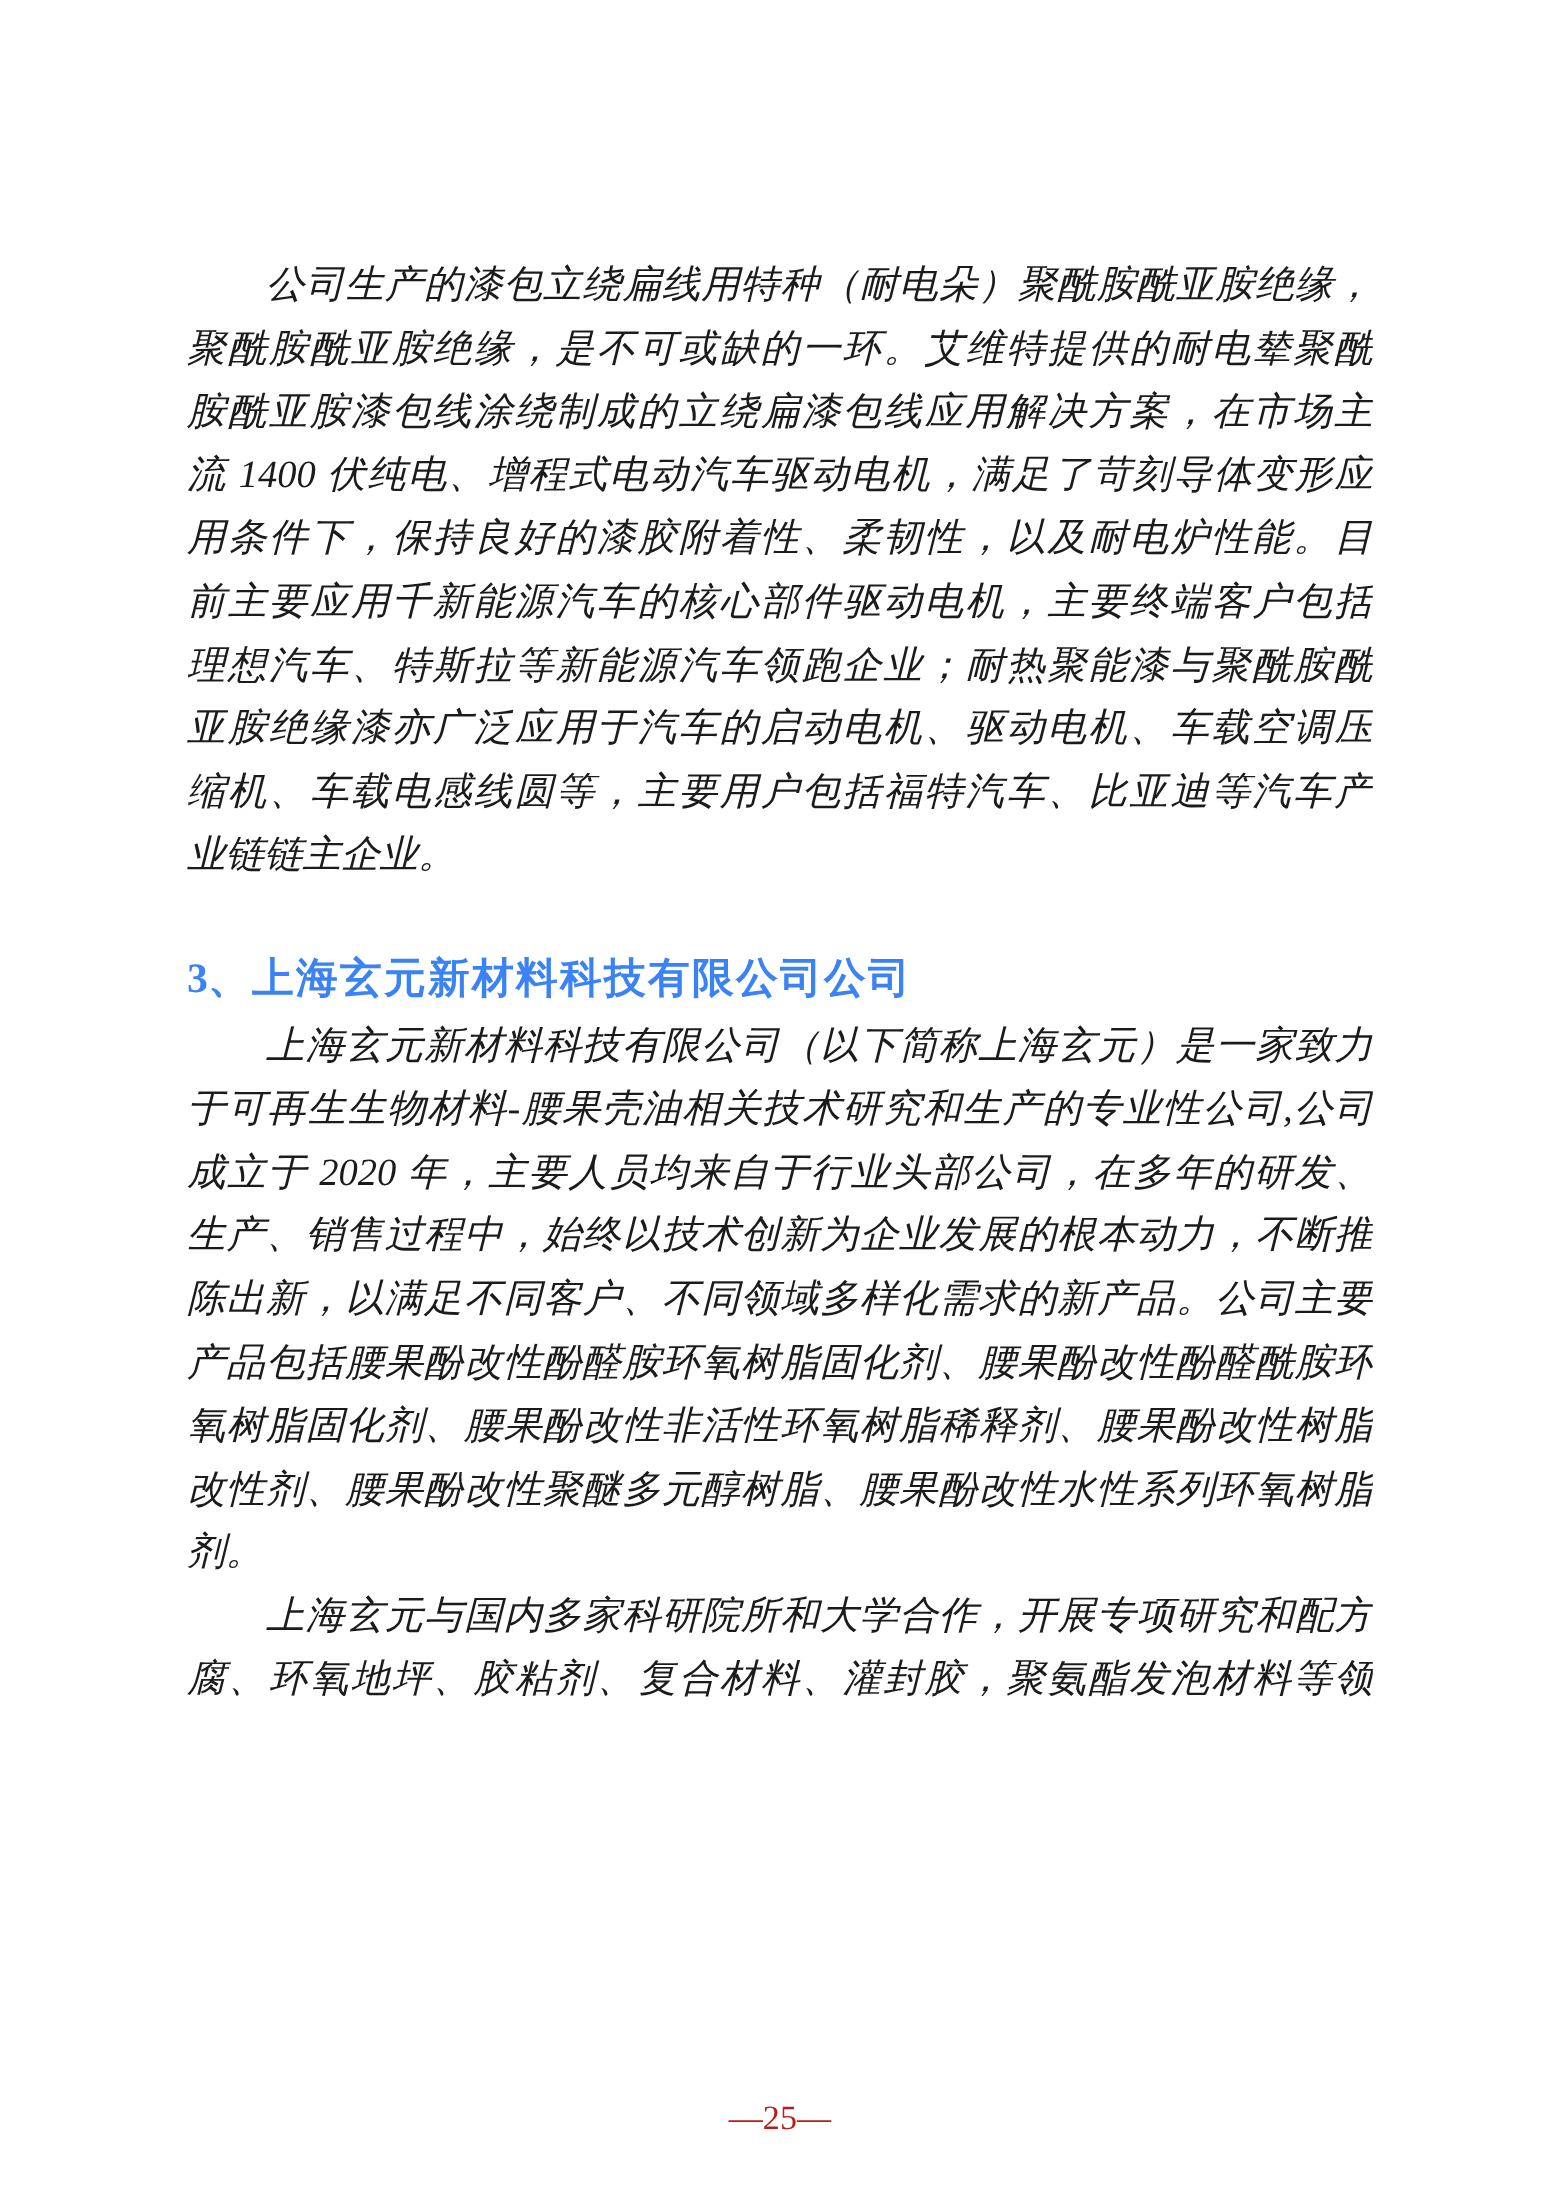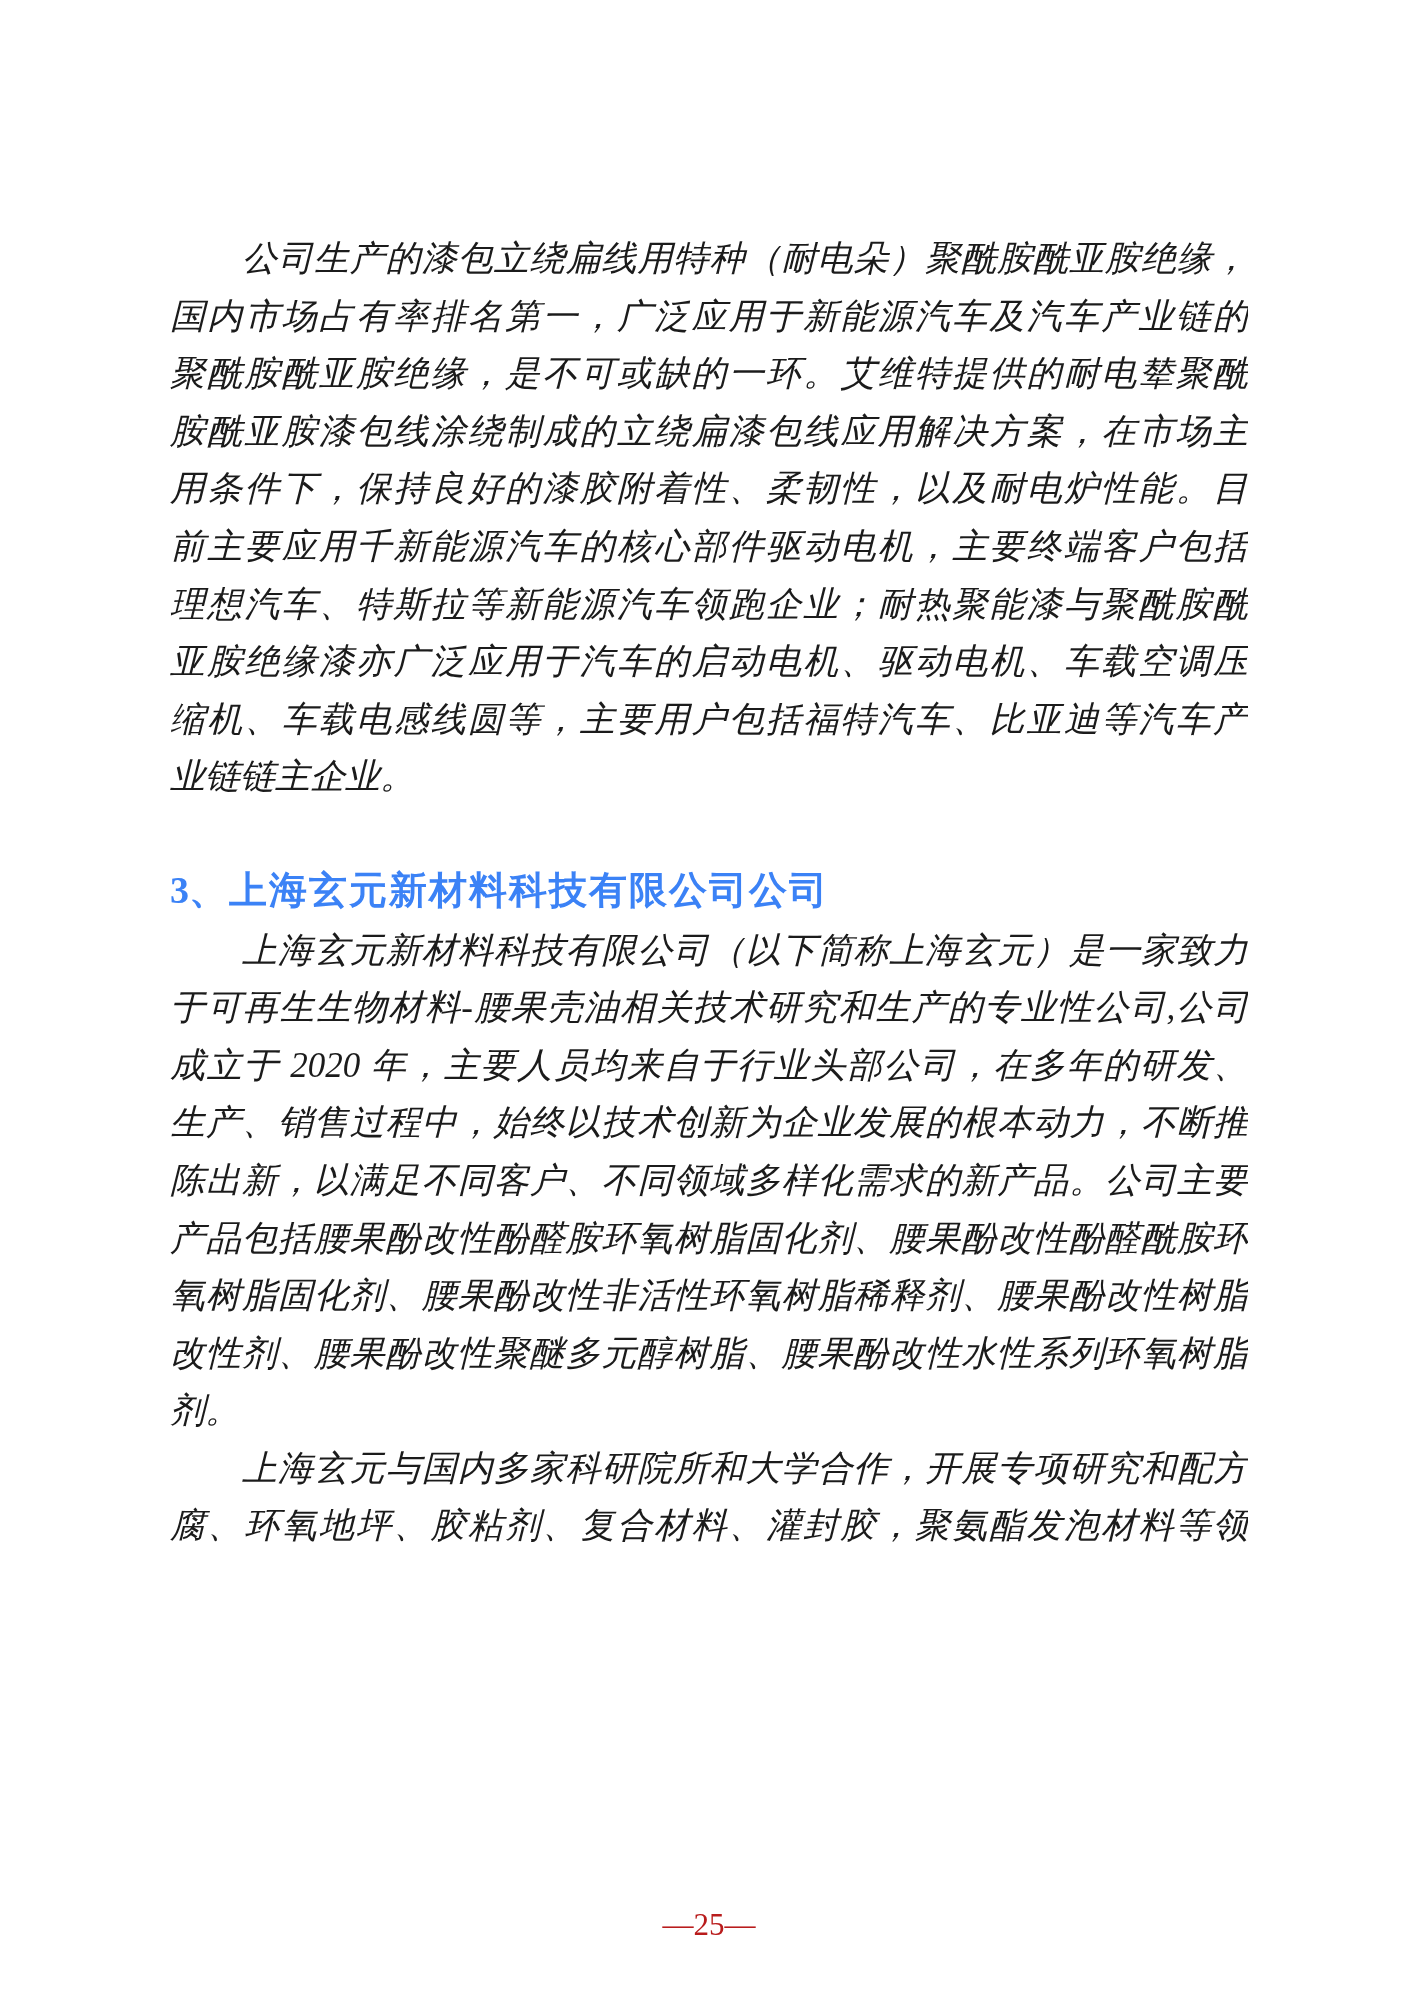--- a/index.html
+++ b/index.html
@@ -63,23 +63,23 @@
     color: #b91c1c;
   }
 </style>
 </head>
 <body>
 
 <div class="page">
   <div class="doc-body" id="doc-body">
       <div class="para">
         <div class="line">　　公司生产的漆包立绕扁线用特种（耐电朵）聚酰胺酰亚胺绝缘，</div>
-        <div class="line">国内市场占有率排名第一，广泛应用于新能源汽车及汽车产业链的</div>
         <div class="line">聚酰胺酰亚胺绝缘，是不可或缺的一环。艾维特提供的耐电辇聚酰</div>
         <div class="line">胺酰亚胺漆包线涂绕制成的立绕扁漆包线应用解决方案，在市场主</div>
+        <div class="line">流 1400 伏纯电、增程式电动汽车驱动电机，满足了苛刻导体变形应</div>
         <div class="line">用条件下，保持良好的漆胶附着性、柔韧性，以及耐电炉性能。目</div>
         <div class="line">前主要应用千新能源汽车的核心部件驱动电机，主要终端客户包括</div>
         <div class="line">理想汽车、特斯拉等新能源汽车领跑企业；耐热聚能漆与聚酰胺酰</div>
         <div class="line">亚胺绝缘漆亦广泛应用于汽车的启动电机、驱动电机、车载空调压</div>
         <div class="line">缩机、车载电感线圆等，主要用户包括福特汽车、比亚迪等汽车产</div>
         <div class="line flush">业链链主企业。</div>
       </div>
       <div class="heading"><span class="hnum">3、</span><span>上海玄元新材料科技有限公司公司</span></div>
       <div class="para">
         <div class="line">　　上海玄元新材料科技有限公司（以下简称上海玄元）是一家致力</div>

